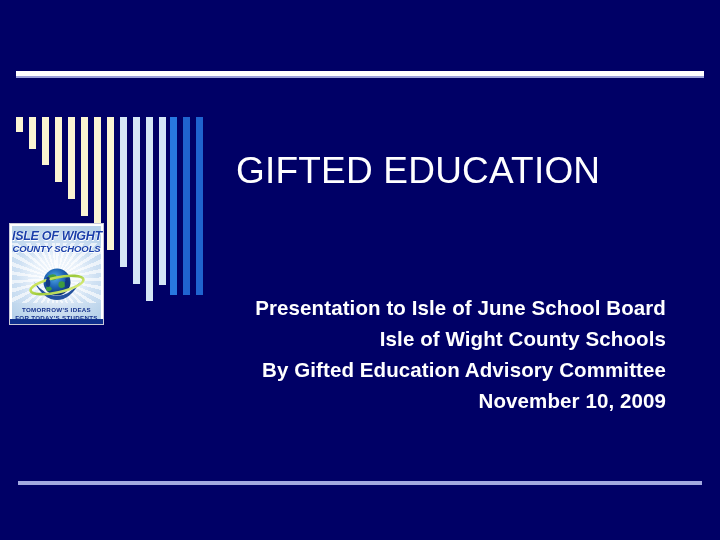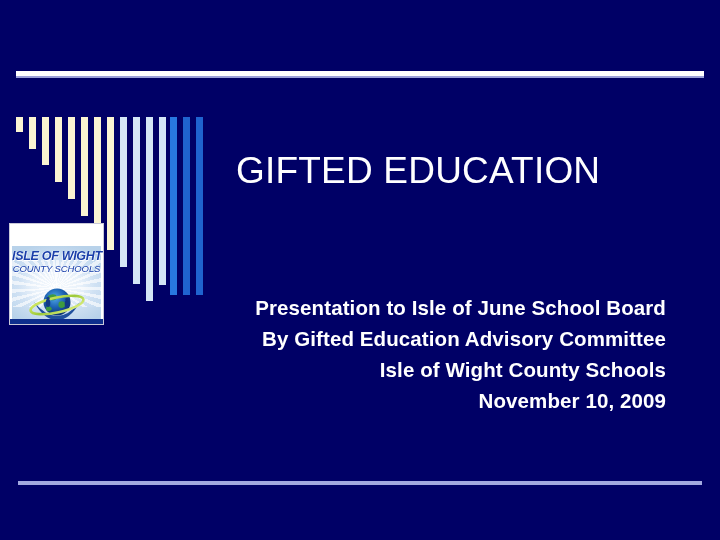--- a/index.html
+++ b/index.html
@@ -73,21 +73,20 @@
     border: 1px solid #c8c8d8;
     box-sizing: border-box;
     overflow: hidden;
   }
   .logo-inner {
     position: absolute;
     left: 2px; top: 2px;
     right: 2px; bottom: 2px;
     background:
       radial-gradient(ellipse 70% 55% at 50% 52%, #ffffff 0%, #eef4fb 38%, #cfe0f2 62%, #b8d2ea 100%);
-    margin-top: 20px;
   }
   .logo-rays {
     position: absolute;
     left: 0; top: 18%;
     width: 100%; height: 62%;
     background:
       repeating-conic-gradient(from 0deg at 50% 60%,
         rgba(255,255,255,0.85) 0deg 5deg,
         rgba(210,230,248,0.25) 5deg 11deg);
     opacity: .75;
@@ -105,21 +104,21 @@
     color: #1a3faa;
     text-shadow: 0.5px 0.5px 0 #ffffff, -0.4px -0.4px 0 #ffffff;
     white-space: nowrap;
   }
   .logo-title2 {
     position: absolute;
     left: 0; top: 17px;
     width: 100%;
     text-align: center;
     font-family: "Liberation Sans", sans-serif;
-    font-weight: normal;
+    font-weight: bold;
     font-style: italic;
     font-size: 9.5px;
     letter-spacing: -0.1px;
     color: #1a3faa;
     text-shadow: 0.5px 0.5px 0 #ffffff;
     white-space: nowrap;
   }
   .logo-globe {
     position: absolute;
     left: 50%;
@@ -250,22 +249,22 @@
     </div>
     <div class="logo-bottombar"></div>
   </div>
 
   <div id="title">
     <span class="tline">GIFTED EDUCATION</span>
   </div>
 
   <div id="subtitle">
     <span class="sline">Presentation to Isle of June School Board</span>
+    <span class="sline">Isle of Wight County Schools</span>
     <span class="sline">By Gifted Education Advisory Committee</span>
-    <span class="sline">Isle of Wight County Schools</span>
     <span class="sline">November 10, 2009</span>
   </div>
 
   <div class="rule-bottom">
     <div class="band-light"></div>
   </div>
 
 </div>
 
 </body></html>

